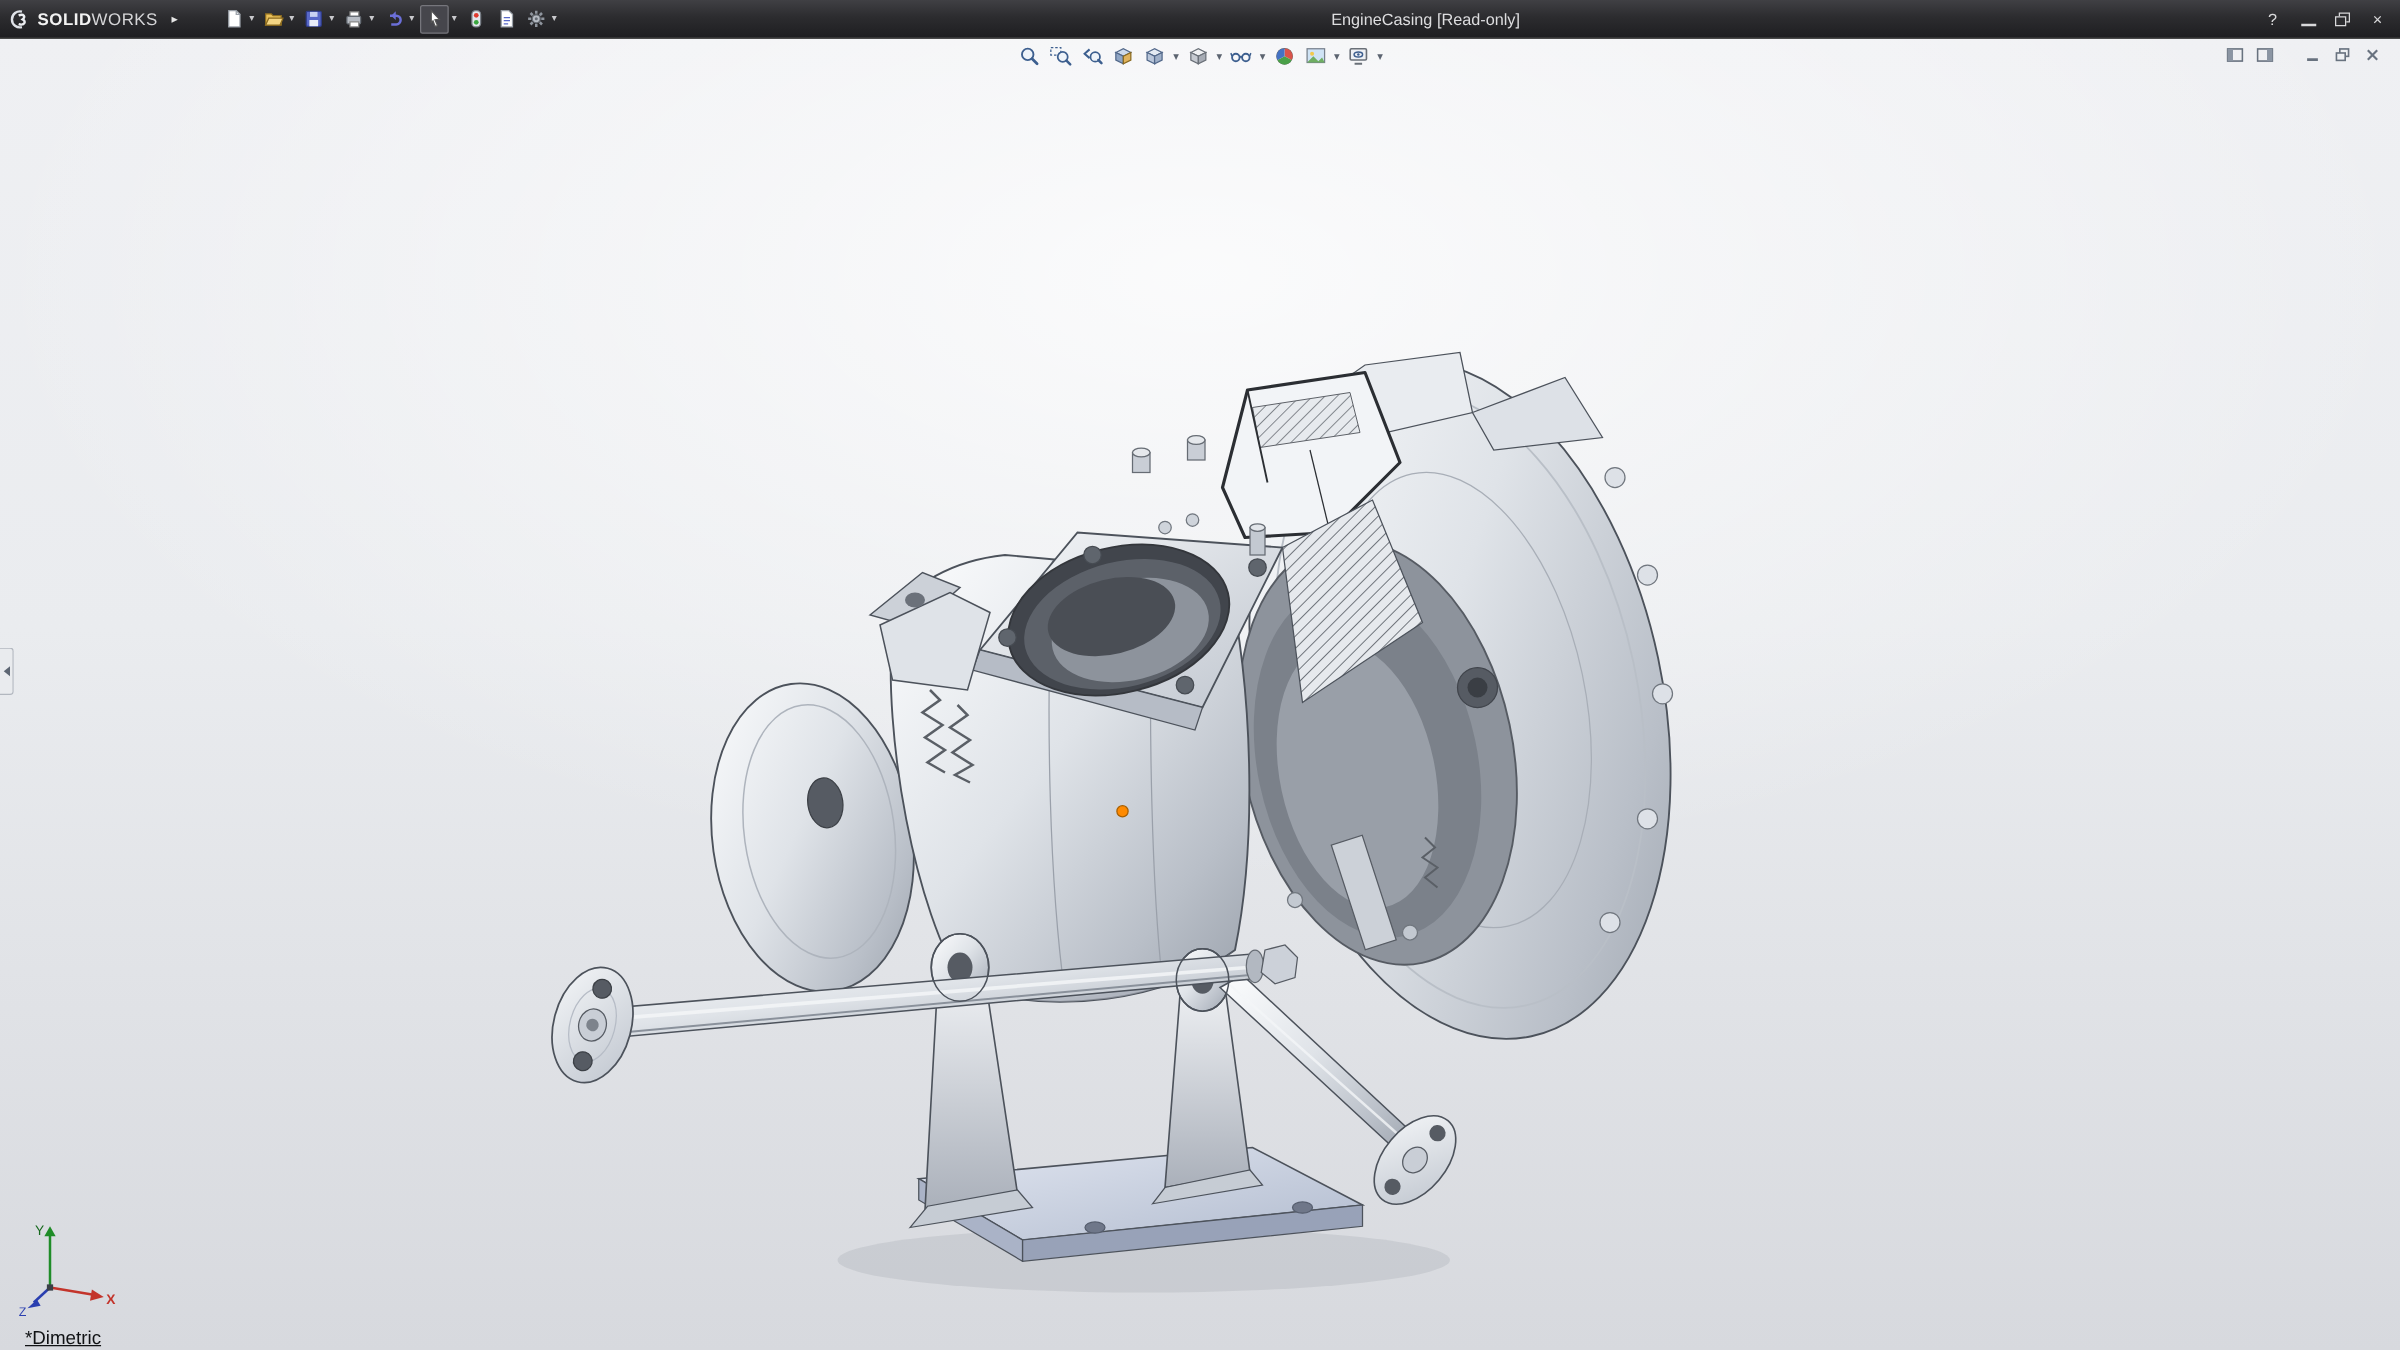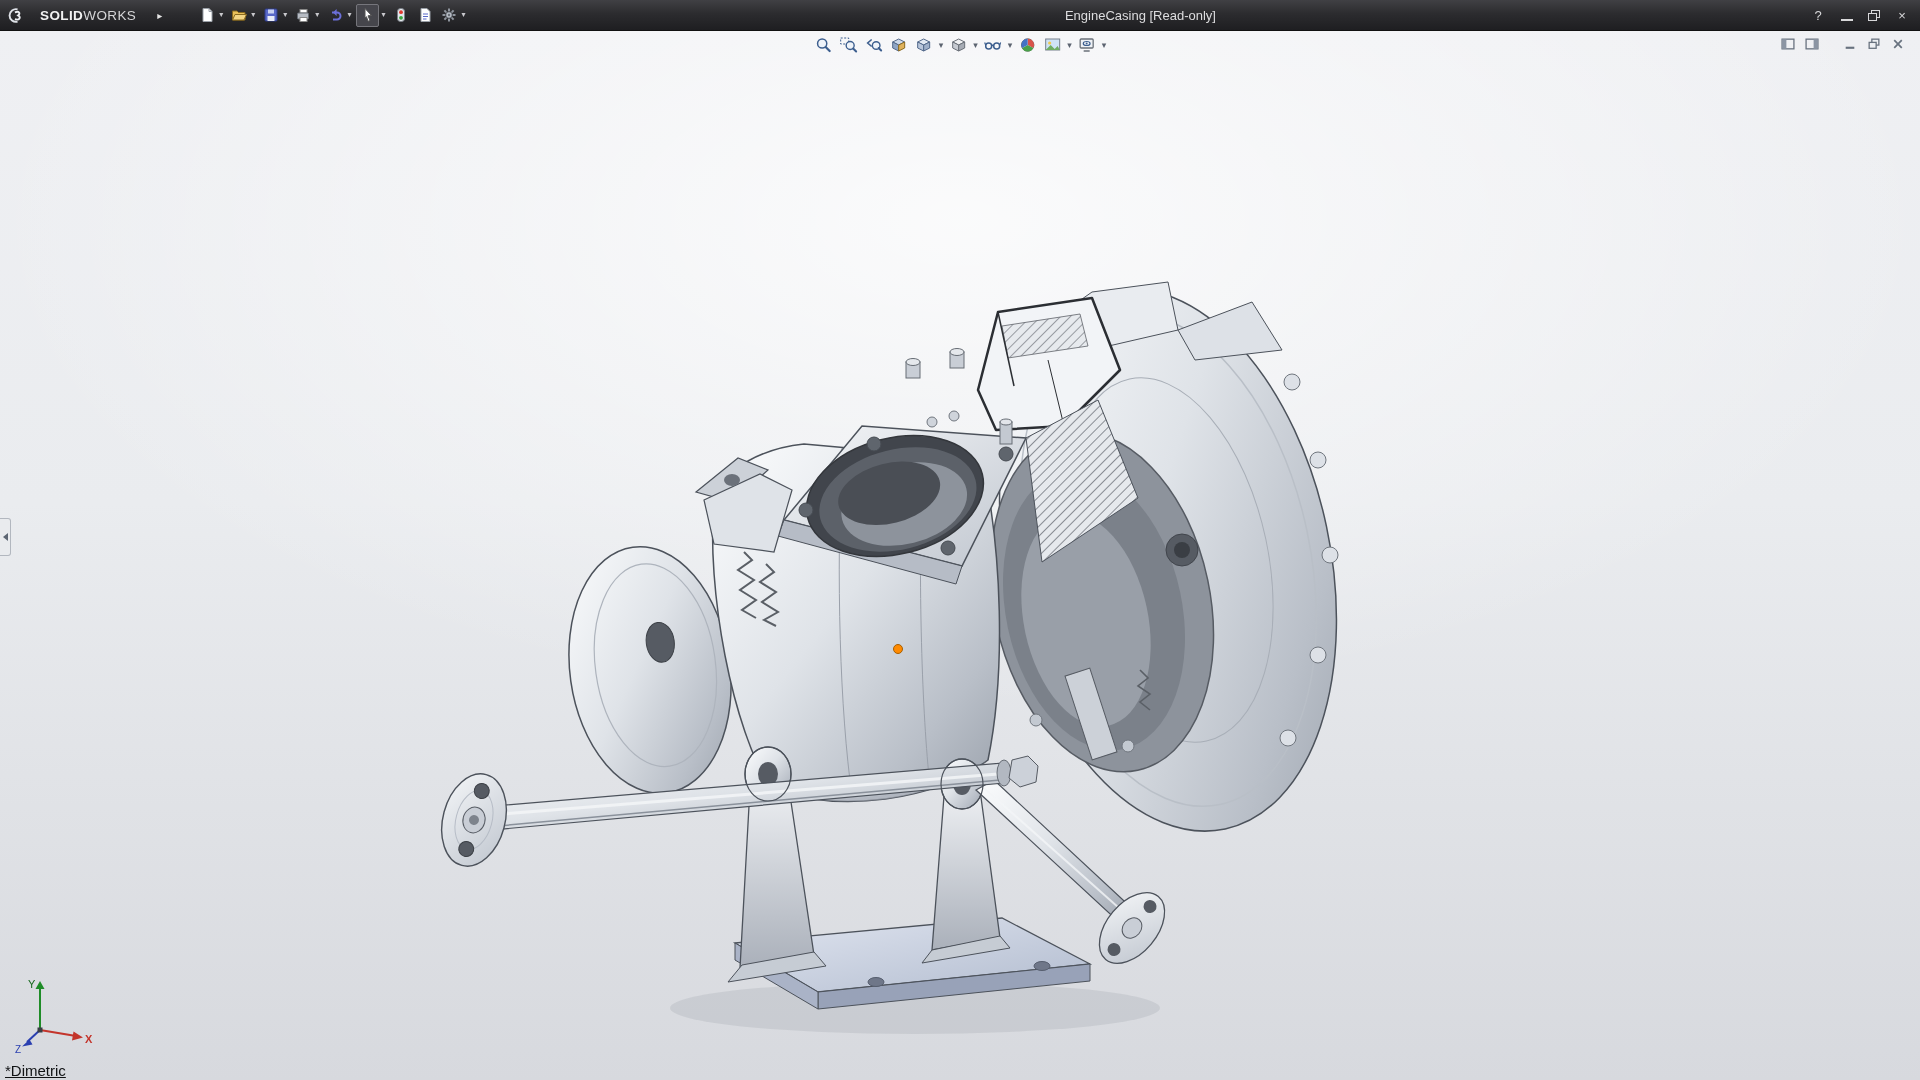--- a/index.html
+++ b/index.html
@@ -2,21 +2,21 @@
 <html><head>
 <meta charset="utf-8">
 <style>
   html,body{margin:0;padding:0;background:#0c0c0d;}
   body{width:1920px;height:1080px;overflow:hidden;font-family:"Liberation Sans",sans-serif;position:relative;}
 
   
   .titlebar{position:absolute;top:0;left:0;width:1920px;height:30px;
     background:linear-gradient(180deg,#404044 0%,#2c2c2f 45%,#1e1e21 100%);
     display:flex;align-items:center;z-index:10;border-bottom:1px solid #111;}
-  .brand{display:flex;align-items:center;gap:15px;padding-left:8px;}
+  .brand{display:flex;align-items:center;gap:5px;padding-left:8px;}
   .brand-text{color:#f2f2f2;font-size:13.5px;letter-spacing:.4px;}
   .brand-text b{font-weight:bold;}
   .brand-text span{font-weight:normal;color:#d5d5d7;}
   .menu-arrow{color:#e6e6e6;font-size:10px;margin-left:6px;}
   .tools{display:flex;align-items:center;margin-left:34px;}
   .tool-group{display:flex;align-items:center;margin-right:3px;}
   .tool{width:21px;height:21px;display:flex;align-items:center;justify-content:center;border-radius:2px;}
   .tool.pressed{border:1px solid #76767c;background:#46464c;}
   .caret{color:#c9c9cd;font-size:8px;line-height:8px;padding:0 2px;}
   .hu-caret{color:#5c6470;font-size:9px;line-height:9px;padding:0 1px;}
@@ -49,21 +49,21 @@
 
   
   .fm-tab{position:absolute;left:0;top:518px;width:10px;height:36px;background:#e9ebee;
     border:1px solid #b2b7bf;border-left:none;border-radius:0 3px 3px 0;z-index:7;
     display:flex;align-items:center;justify-content:center;}
   .fm-tab::after{content:"";width:0;height:0;border-top:4px solid transparent;
     border-bottom:4px solid transparent;border-right:5px solid #5d6673;}
 
   
   .triad{position:absolute;left:14px;bottom:26px;z-index:5;}
-  .view-label{position:absolute;left:5px;bottom:1px;z-index:5;color:#101214;
+  .view-label{position:absolute;left:20px;bottom:1px;z-index:5;color:#101214;
     font-size:15px;text-decoration:underline;}
 </style>
 </head>
 <body>
 
 <div class="titlebar">
   <div class="brand">
     <svg width="17" height="17" viewBox="0 0 16 16">
       <path d="M9 2.2 A6 6 0 1 0 9 13.8" fill="none" stroke="#dfe2e8" stroke-width="1.8"></path>
       <path d="M6.5 5 C10.5 3.5 12 6 9.5 8 C12.5 9.5 11 13 6.5 11.5" fill="none" stroke="#eceef2" stroke-width="1.8"></path>

